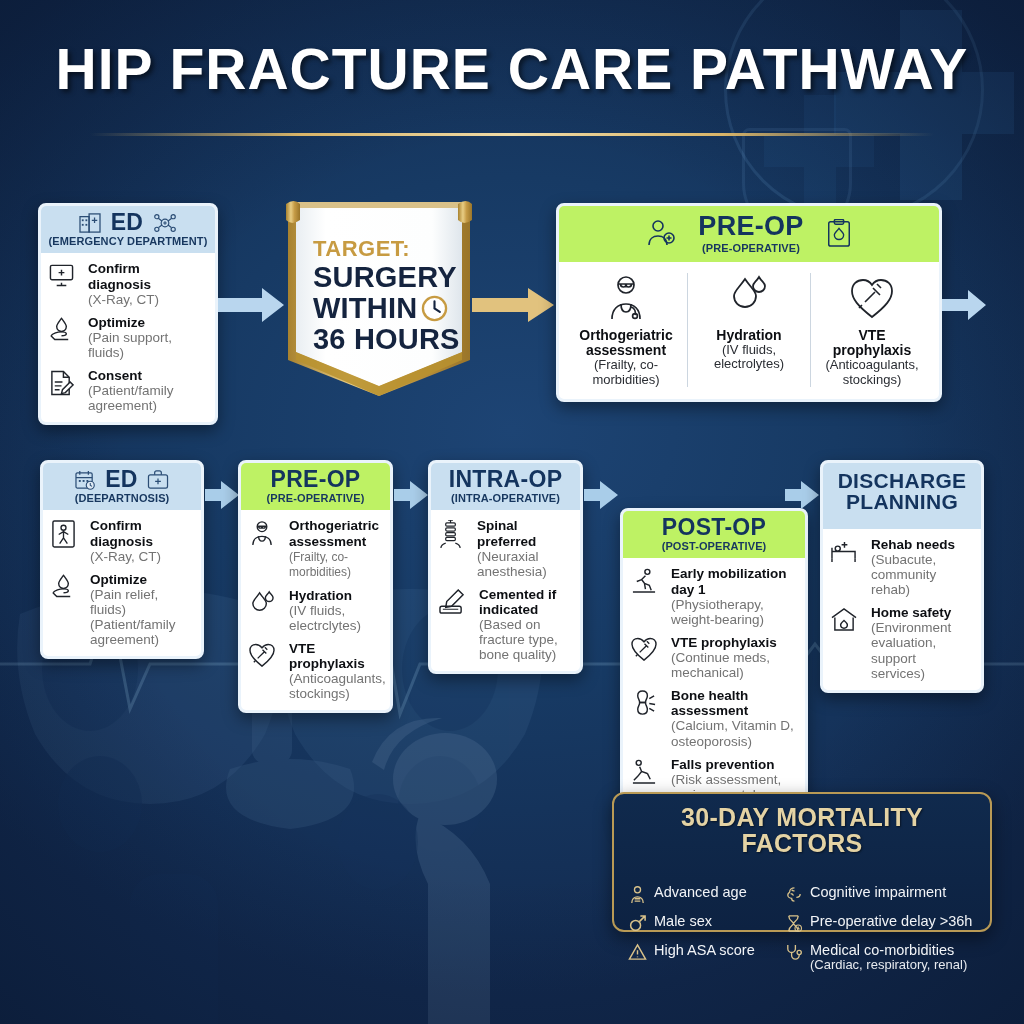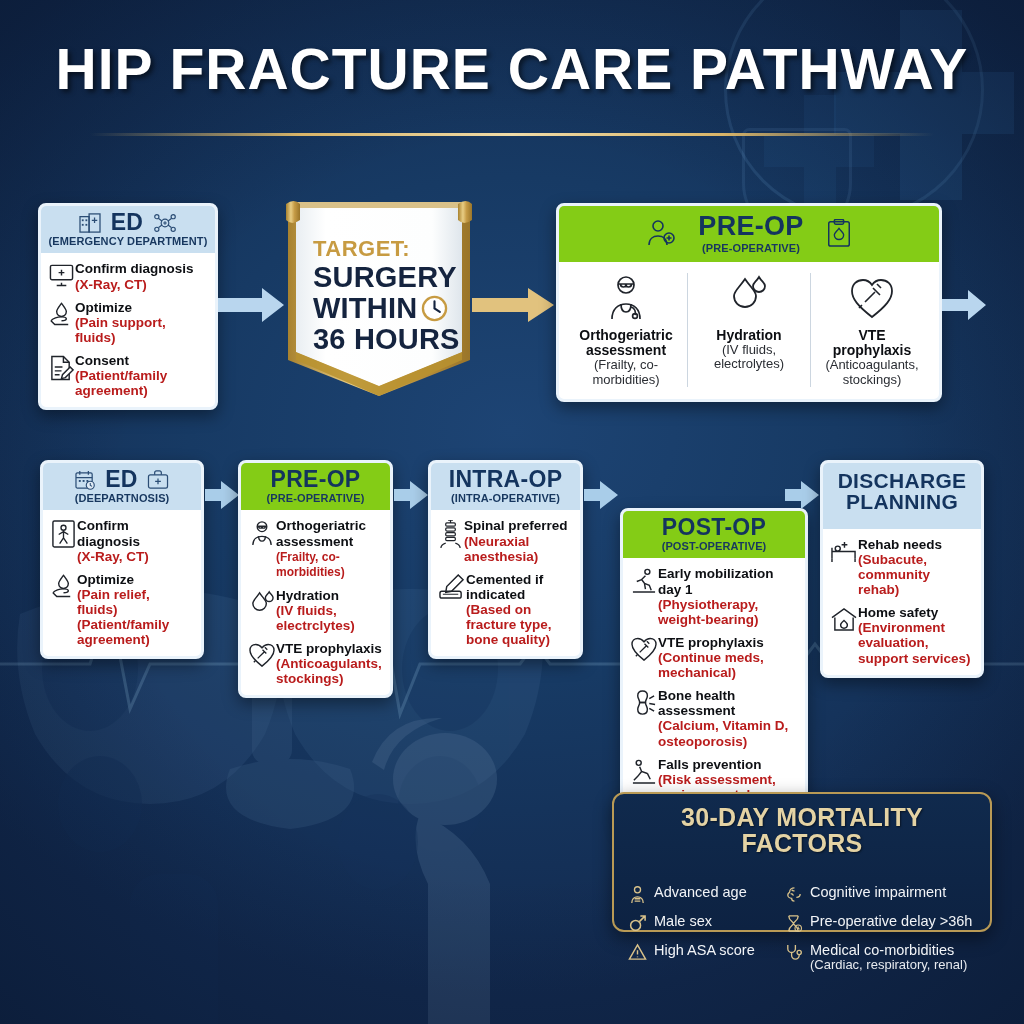--- a/index.html
+++ b/index.html
@@ -67,38 +67,38 @@
     border: 3px solid #eaf3fb;
     box-shadow: 0 6px 16px rgba(0,0,0,.40);
     overflow: hidden;
   }
   .card-head {
     text-align: center;
     padding: 5px 4px 6px;
     position: relative;
   }
   .head-light { background: #c9dff0; }
-  .head-mid   { background: #84cc16; }
+  .head-mid   { background: #bef264; }
   .head-title {
     font-size: 23px; font-weight: bold; color: #14345e; letter-spacing: .3px;
     line-height: 1.02;
   }
   .head-title.sm { font-size: 21px; }
   .head-sub {
     font-size: 11px; font-weight: bold; color: #17375f; letter-spacing: .1px;
     margin-top: 1px;
   }
   .head-row { display: flex; align-items: center; justify-content: center; gap: 10px; }
   .card-body { padding: 8px 9px 9px 8px; }
-  .item { display: flex; gap: 1px; margin-bottom: 8px; }
+  .item { display: flex; gap: 14px; margin-bottom: 8px; }
   .item:last-child { margin-bottom: 0; }
   .item-ico { flex: 0 0 auto; padding-top: 2px; }
   .item-txt { font-size: 13.5px; color: #16181c; line-height: 1.12; }
   .item-txt b { font-weight: bold; color: #0d0f13; }
-  .item-sub { font-weight: bold; color: #b91c1c; }
+  .item-sub { font-weight: normal; color: #737373; }
 
   
   .arrow { position: absolute; }
 
   
   .banner { position: absolute; }
   .banner-text {
     position: absolute; left: 0; top: 0; width: 100%;
     text-align: left; padding-left: 27px; padding-top: 36px;
   }

